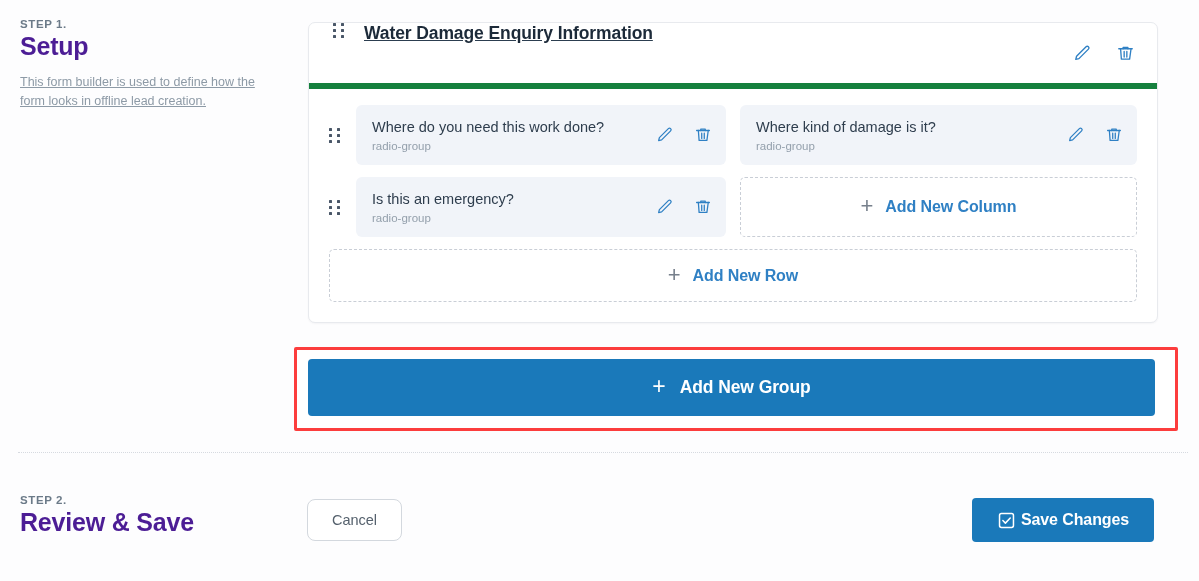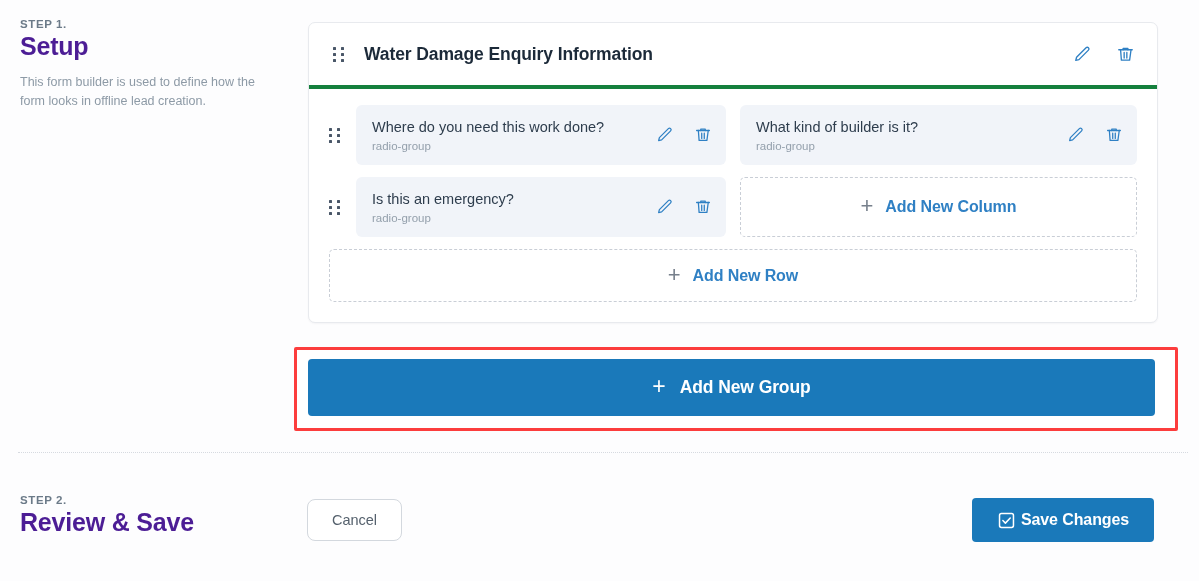--- a/index.html
+++ b/index.html
@@ -34,39 +34,40 @@
     color: #4c1d95;
     margin: 0 0 12px 0;
     letter-spacing: -0.2px;
   }
   .step-desc {
     font-size: 12.5px;
     line-height: 1.55;
     color: #8d9aa6;
     margin: 0;
     max-width: 258px;
+    text-decoration: underline;
   }
 
   
   .group-card {
     position: absolute;
     left: 308px;
     top: 22px;
     width: 850px;
     background: #ffffff;
     border: 1px solid #e8eaee;
     border-radius: 7px;
     box-shadow: 0 1px 2px rgba(16,24,40,0.04);
   }
   .group-header {
     height: 66px;
     display: flex;
-    align-items: center;
     padding: 0 22px 0 24px;
-    border-bottom: 4px solid #15803d;
+    border-bottom: 6px solid #15803d;
+    text-decoration: underline;
   }
   .group-title {
     font-size: 17.5px;
     font-weight: 600;
     color: #1c2a39;
     margin-left: 20px;
     flex: 1;
     letter-spacing: -0.1px;
   }
   .header-actions { display: flex; align-items: center; gap: 24px; }
@@ -338,21 +339,21 @@
                 </span>
               </button>
             </span>
           </div>
         </div>
       </div>
 
       <div class="col">
         <div class="field-card">
           <span class="field-text">
-            <span class="field-label">What kind of builder is it?</span>
+            <span class="field-label">Where kind of damage is it?</span>
             <span class="field-type" style="display:block">radio-group</span>
           </span>
           <span class="field-actions">
             <button class="icon-btn">
               <span>
                 <svg width="18" height="18" viewBox="0 0 24 24" fill="none" stroke="#2f80c4" stroke-width="1.7" stroke-linecap="round" stroke-linejoin="round">
                   <path d="M16.5 3.5a2.12 2.12 0 0 1 3 3L7.5 18.5l-4 1 1-4z"></path>
                 </svg>
               </span>
             </button>

